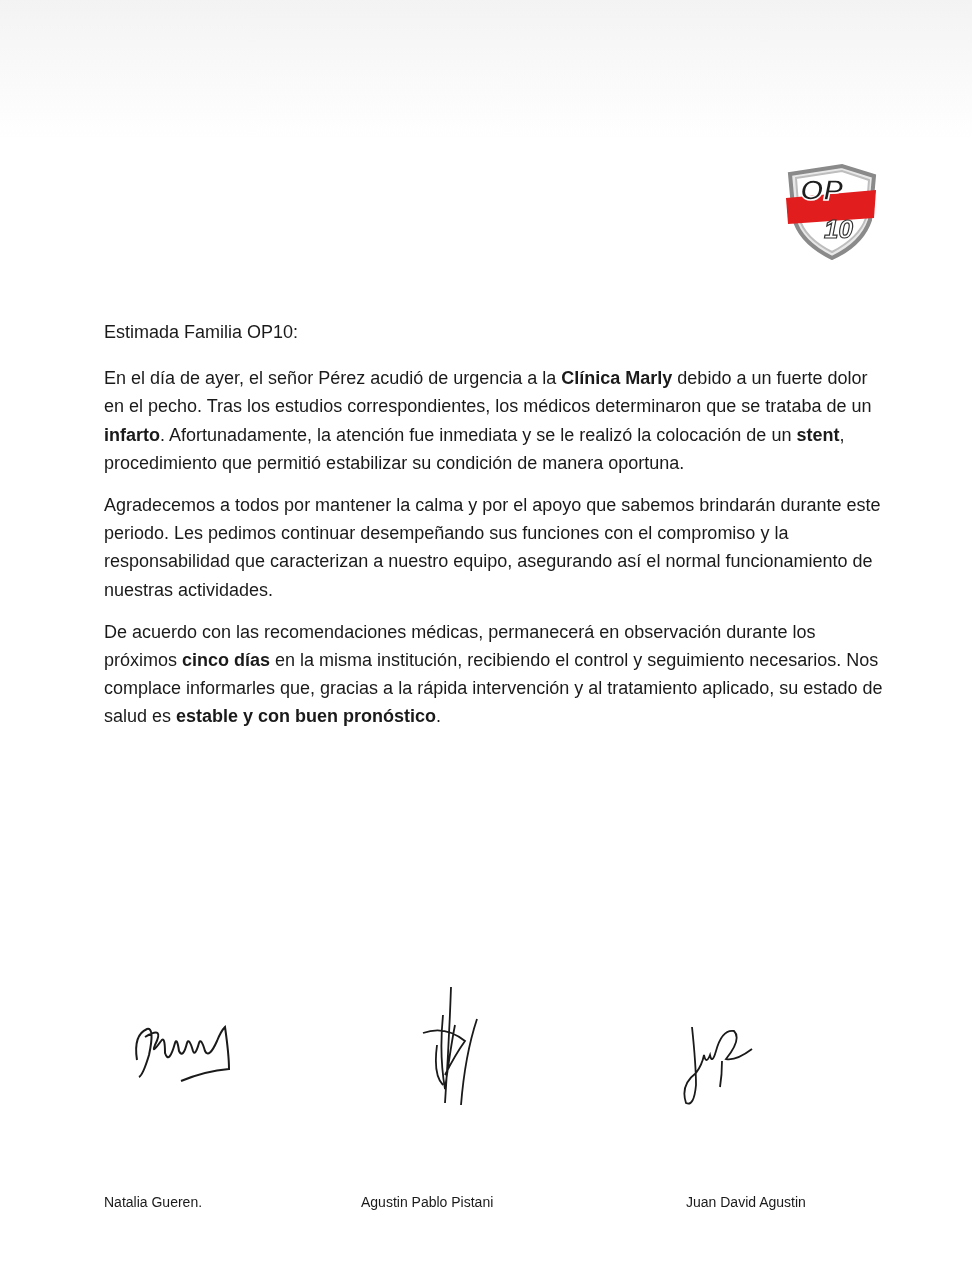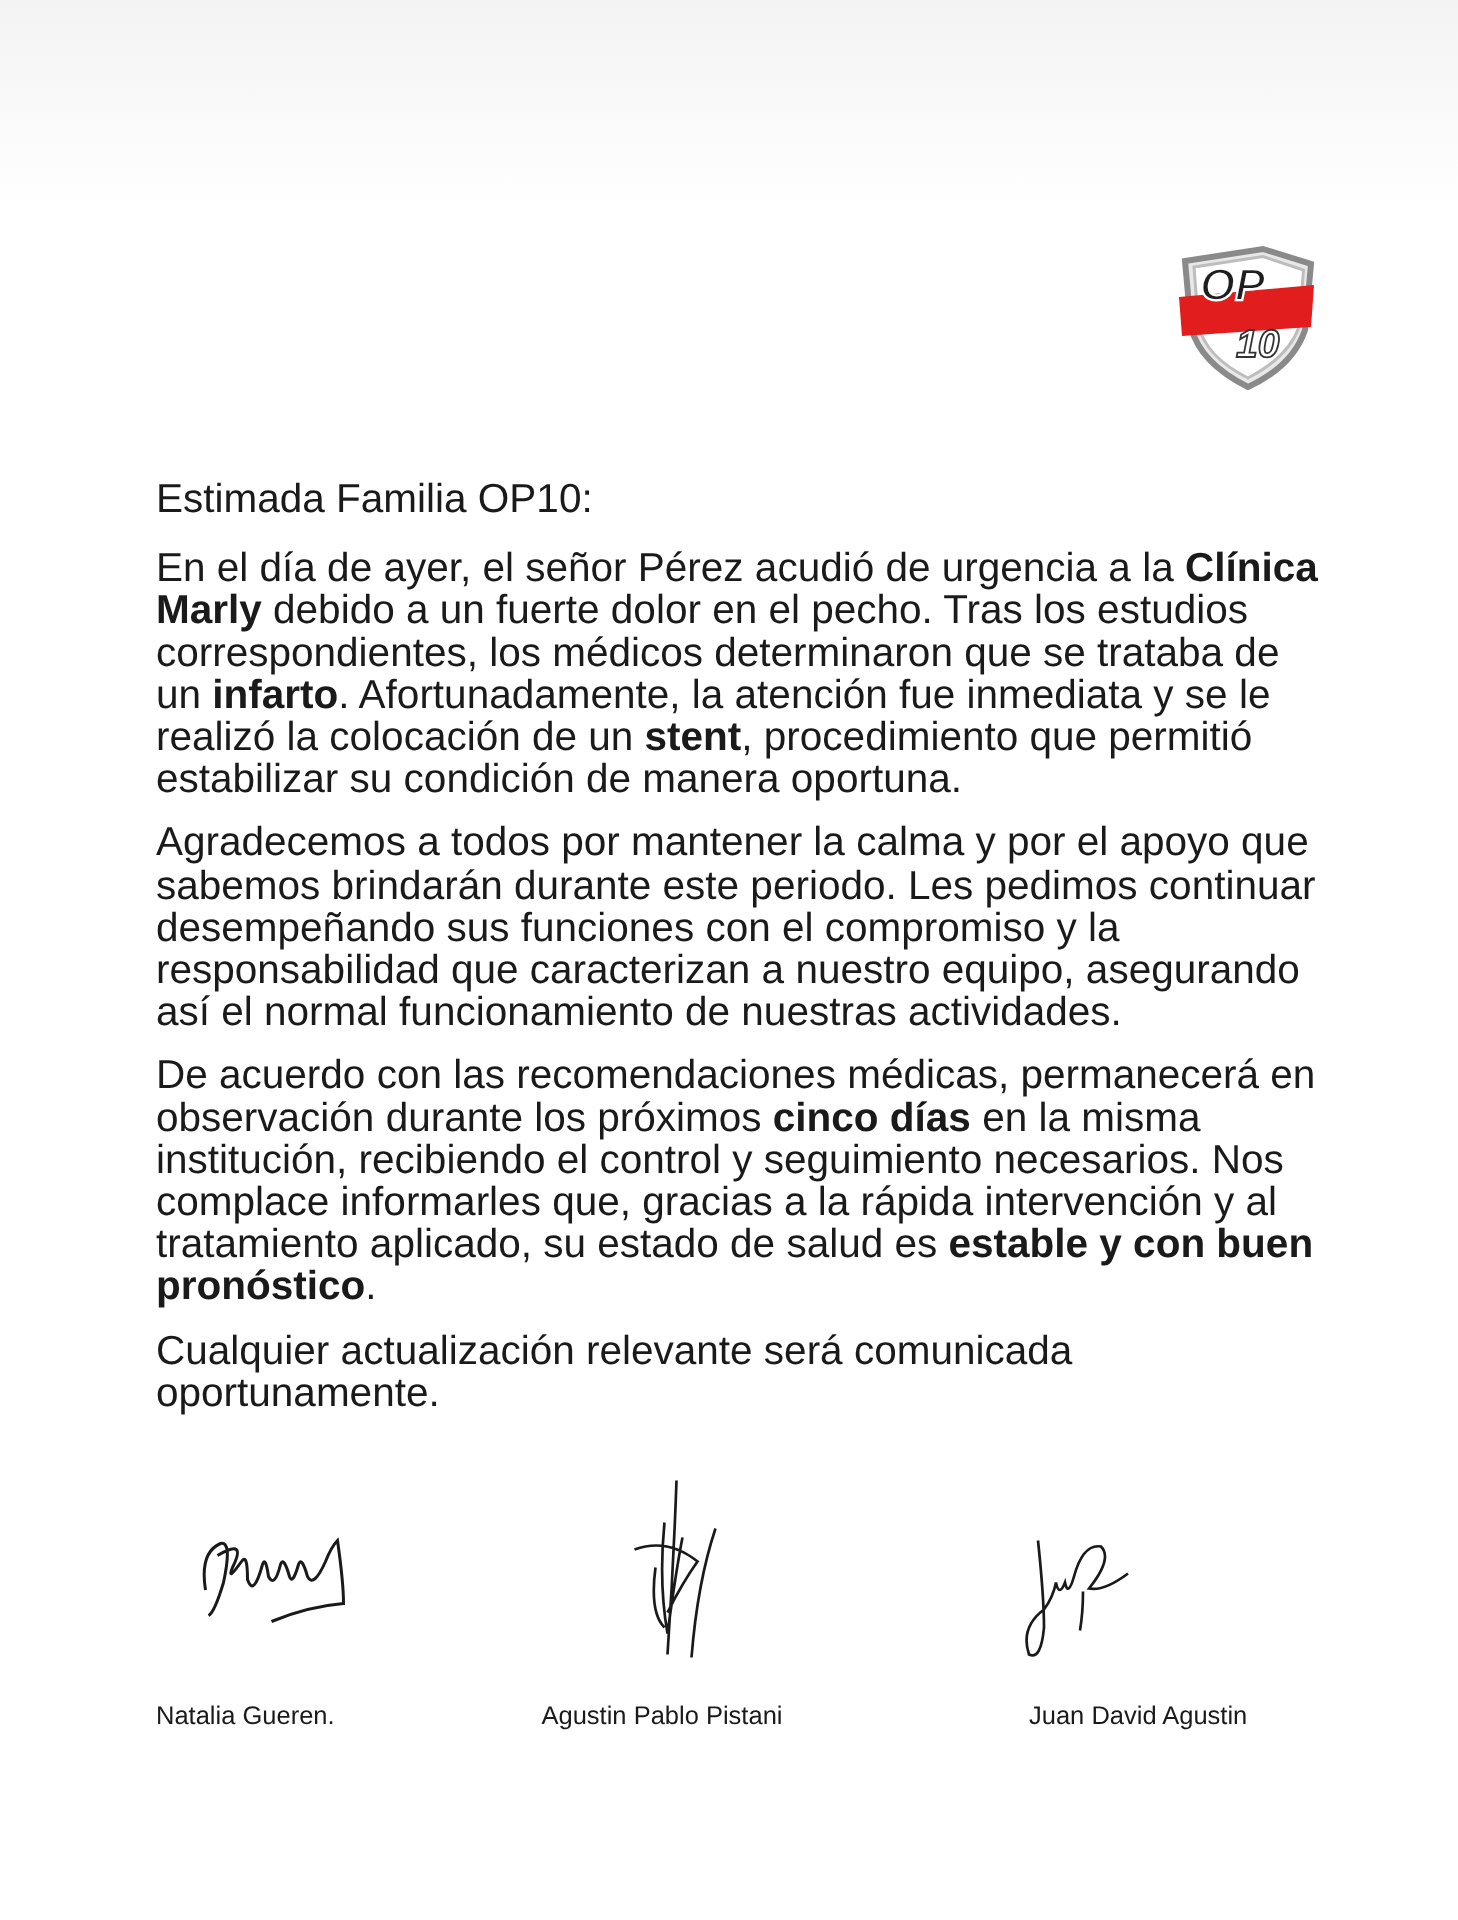--- a/index.html
+++ b/index.html
@@ -3,44 +3,43 @@
 <meta charset="utf-8">
 <style>
   html, body { margin:0; padding:0; }
   body {
     width:972px; height:1280px; position:relative; overflow:hidden;
     background: linear-gradient(to bottom, #f3f3f3 0px, #fafafa 80px, #ffffff 140px, #ffffff 100%);
     font-family: "Liberation Sans", sans-serif;
     color:#1a1a1a;
   }
   .logo { position:absolute; left:782px; top:160px; width:98px; height:100px; }
-  .letter { position:absolute; left:104px; top:318px; width:780px; font-size:27px; line-height:28.2px; }
+  .letter { position:absolute; left:104px; top:318px; width:780px; font-size:18px; line-height:28.2px; }
   .letter p { margin:0 0 14px 0; }
   .letter p.greet { margin-bottom:18px; }
   b { font-weight:bold; }
   .sig { position:absolute; }
-  .signame { position:absolute; font-size:17px; top:1134px; }
+  .signame { position:absolute; font-size:14px; top:1194px; }
 </style>
 </head>
 <body>
 
 <svg class="logo" viewBox="0 0 98 100">
   <path d="M8 14 L60 6 L92 16 L88 60 Q80 84 50 98 Q18 82 12 58 Z" fill="#e8e8e8" stroke="#8a8a8a" stroke-width="4"></path>
   <path d="M14 18 L60 11 L87 20 L84 58 Q77 78 50 92 Q22 78 17 57 Z" fill="#ffffff" stroke="#bdbdbd" stroke-width="2"></path>
   <path d="M4 38 L94 30 L92 58 L6 64 Z" fill="#e11d1d"></path>
   <text x="18" y="40" font-family="Liberation Sans, sans-serif" font-weight="bold" font-style="italic" font-size="30" fill="#1e1e1e" stroke="#ffffff" stroke-width="1.5">OP</text>
   <text x="42" y="78" font-family="Liberation Sans, sans-serif" font-weight="bold" font-style="italic" font-size="26" fill="#ffffff" stroke="#333" stroke-width="1.2">10</text>
 </svg>
 
 <div class="letter">
   <p class="greet">Estimada Familia OP10:</p>
   <p><span>En el día de ayer, el señor Pérez acudió de urgencia a la </span><b>Clínica Marly</b><span> debido a un fuerte dolor en el pecho. Tras los estudios correspondientes, los médicos determinaron que se trataba de un </span><b>infarto</b><span>. Afortunadamente, la atención fue inmediata y se le realizó la colocación de un </span><b>stent</b><span>, procedimiento que permitió estabilizar su condición de manera oportuna.</span></p>
   <p>Agradecemos a todos por mantener la calma y por el apoyo que sabemos brindarán durante este periodo. Les pedimos continuar desempeñando sus funciones con el compromiso y la responsabilidad que caracterizan a nuestro equipo, asegurando así el normal funcionamiento de nuestras actividades.</p>
   <p><span>De acuerdo con las recomendaciones médicas, permanecerá en observación durante los próximos </span><b>cinco días</b><span> en la misma institución, recibiendo el control y seguimiento necesarios. Nos complace informarles que, gracias a la rápida intervención y al tratamiento aplicado, su estado de salud es </span><b>estable y con buen pronóstico</b><span>.</span></p>
-  <p>Cualquier actualización relevante será comunicada oportunamente.</p>
 </div>
 
 <svg class="sig" style="left:125px;top:1015px;" width="125" height="75" viewBox="0 0 125 75">
   <path d="M12 45 Q8 20 22 14 Q30 12 24 40 Q18 60 14 62 M20 22 Q40 10 30 30 Q26 40 36 26 Q40 20 40 38 Q44 50 50 28 Q52 22 54 36 Q58 44 62 28 Q64 22 68 36 Q70 42 74 28 Q76 22 80 36 Q84 44 92 26 Q96 16 100 12 Q104 40 104 54 Q80 56 56 66" fill="none" stroke="#1a1a1a" stroke-width="2"></path>
 </svg>
 <svg class="sig" style="left:415px;top:985px;" width="70" height="125" viewBox="0 0 70 125">
   <path d="M36 2 Q34 60 30 118 M28 30 Q24 70 30 104 Q36 60 40 40 M8 48 Q30 40 50 56 Q40 70 30 90 M62 34 Q50 70 46 120 M22 60 Q18 90 28 100" fill="none" stroke="#1a1a1a" stroke-width="1.8"></path>
 </svg>
 <svg class="sig" style="left:682px;top:1025px;" width="80" height="85" viewBox="0 0 80 85">
   <path d="M10 2 Q14 40 14 60 Q12 82 4 78 Q-2 60 14 48 Q20 40 22 30 Q24 40 28 30 Q30 40 34 26 Q40 4 52 6 Q60 14 44 34 Q54 36 70 24 M40 36 Q40 50 38 62" fill="none" stroke="#1a1a1a" stroke-width="1.8"></path>

